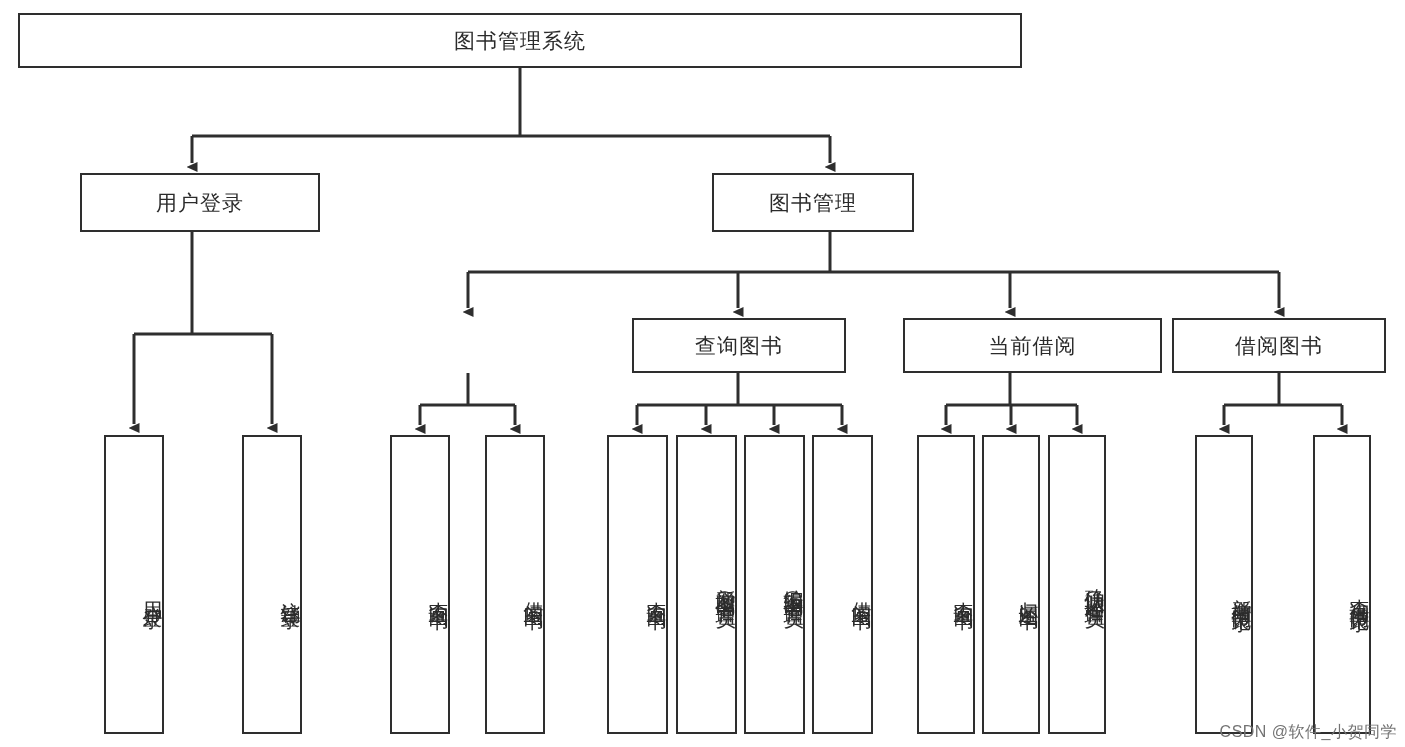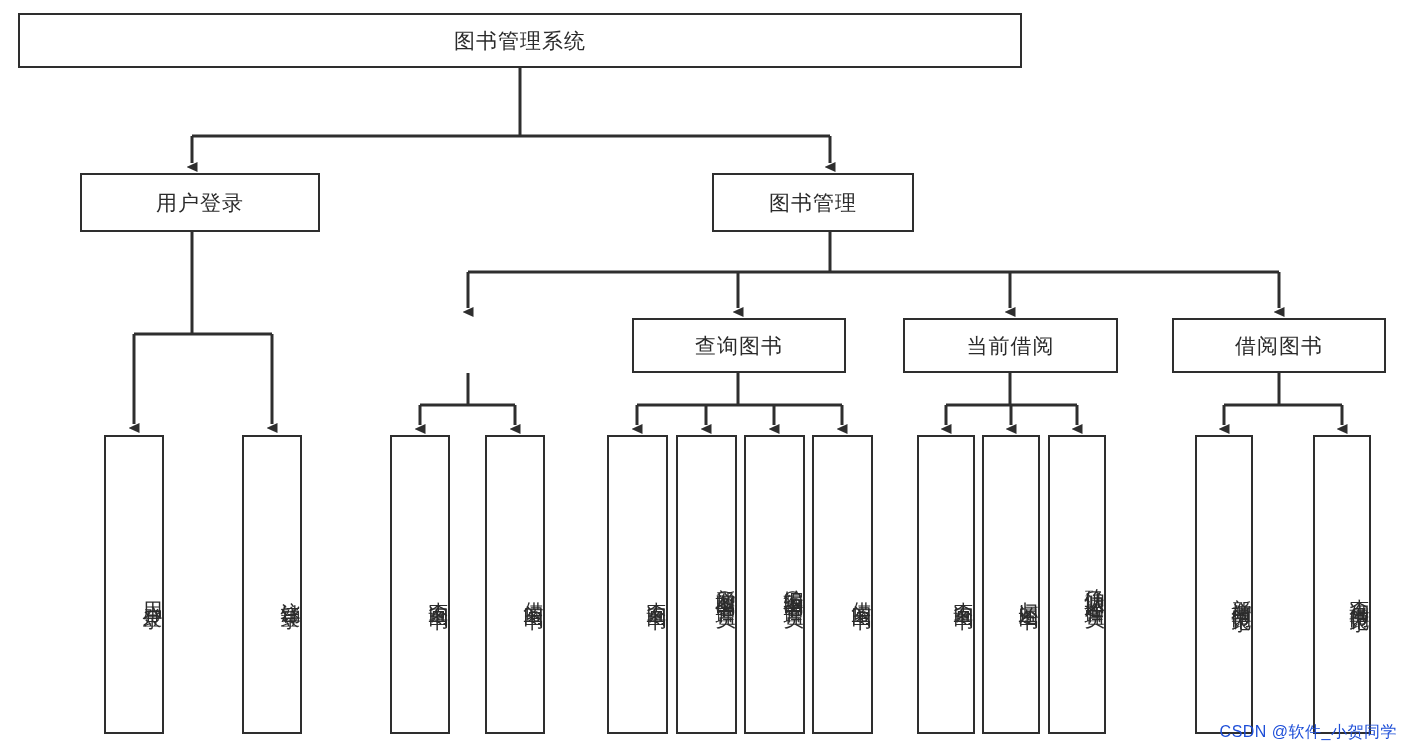--- a/index.html
+++ b/index.html
@@ -50,21 +50,21 @@
     line-height: 1.05;
   }
   .node-label {
     display: block;
   }
   .watermark {
     position: absolute;
     right: 8px;
     bottom: 4px;
     font-size: 16px;
-    color: #1d4ed8;
+    color: #737373;
     letter-spacing: 0.5px;
     z-index: 3;
     white-space: nowrap;
   }
 </style>
 </head>
 <body>
 
 <div id="canvas">
 
@@ -125,21 +125,21 @@
   <div class="node" style="left:80px;top:173px;width:240px;height:59px;">
     <span class="node-label">用户登录</span>
   </div>
   <div class="node" style="left:712px;top:173px;width:202px;height:59px;">
     <span class="node-label">图书管理</span>
   </div>
 
   <div class="node" style="left:632px;top:318px;width:214px;height:55px;">
     <span class="node-label">查询图书</span>
   </div>
-  <div class="node" style="left:903px;top:318px;width:215px;height:55px;">
+  <div class="node" style="left:903px;top:318px;width:259px;height:55px;">
     <span class="node-label">当前借阅</span>
   </div>
   <div class="node" style="left:1172px;top:318px;width:214px;height:55px;">
     <span class="node-label">借阅图书</span>
   </div>
 
   <div class="node leaf" style="left:104px;top:435px;width:60px;height:299px;">
     <span class="node-label">用户登录</span>
   </div>
   <div class="node leaf" style="left:242px;top:435px;width:60px;height:299px;">

